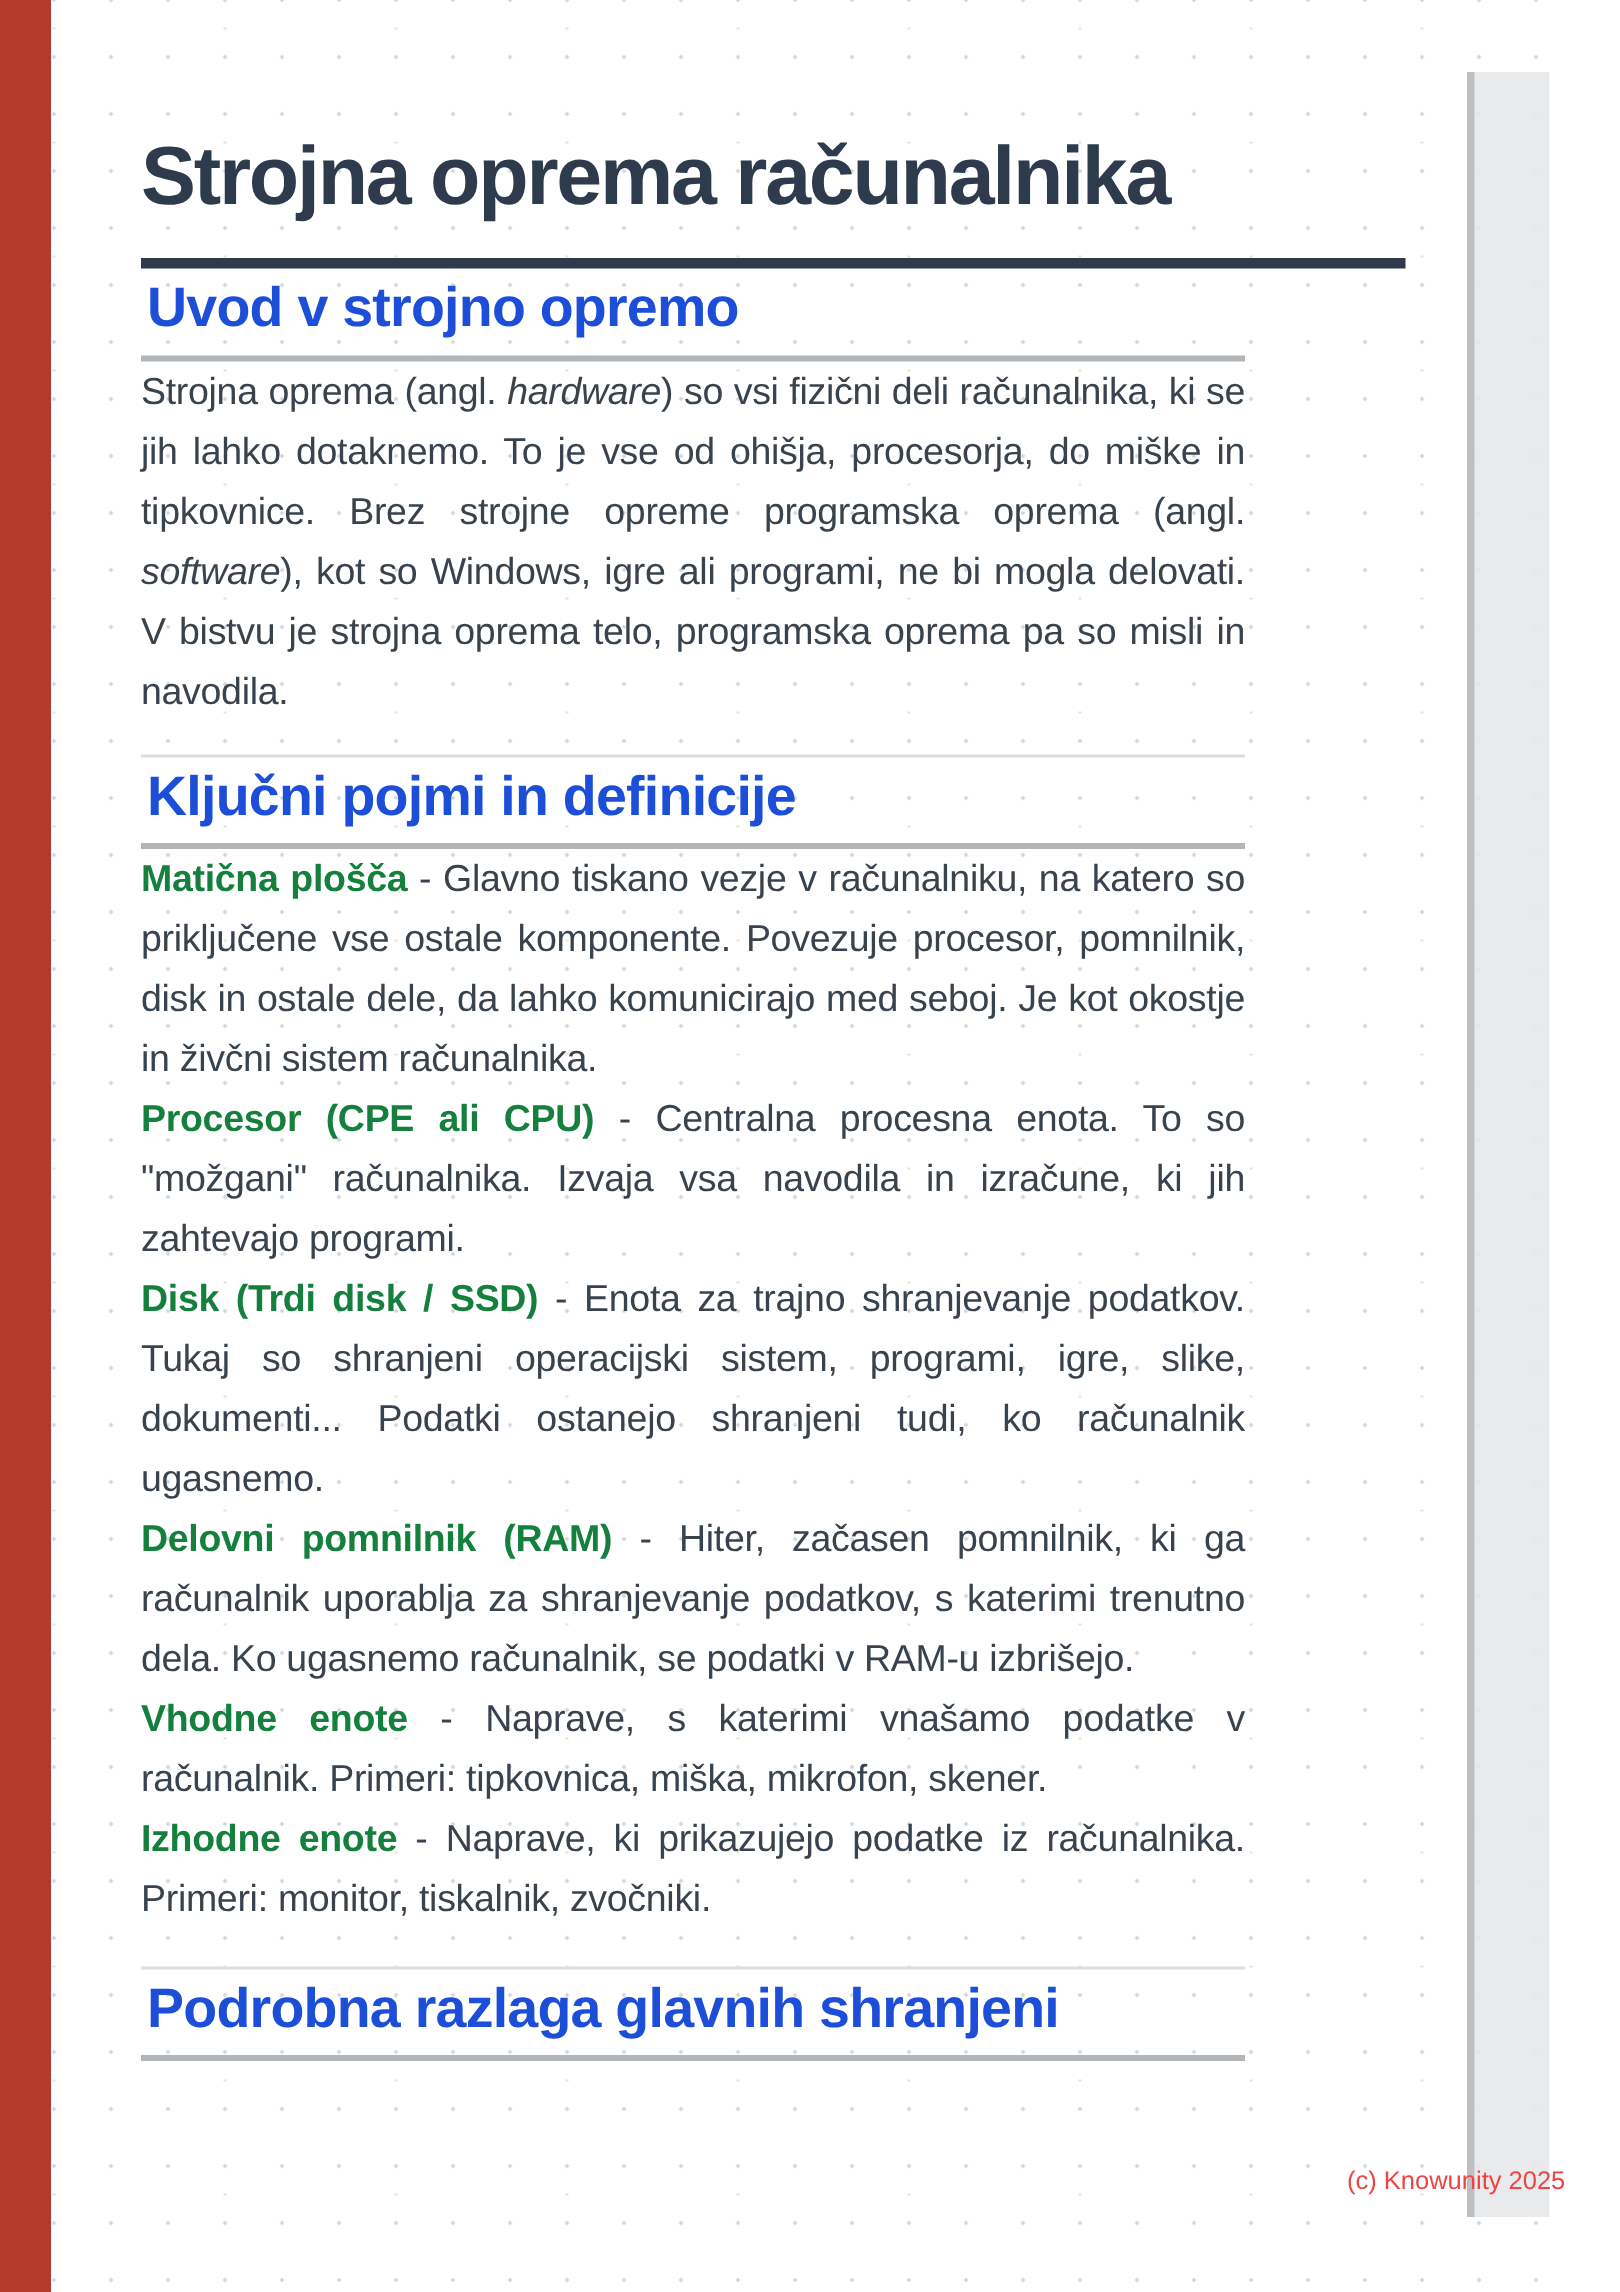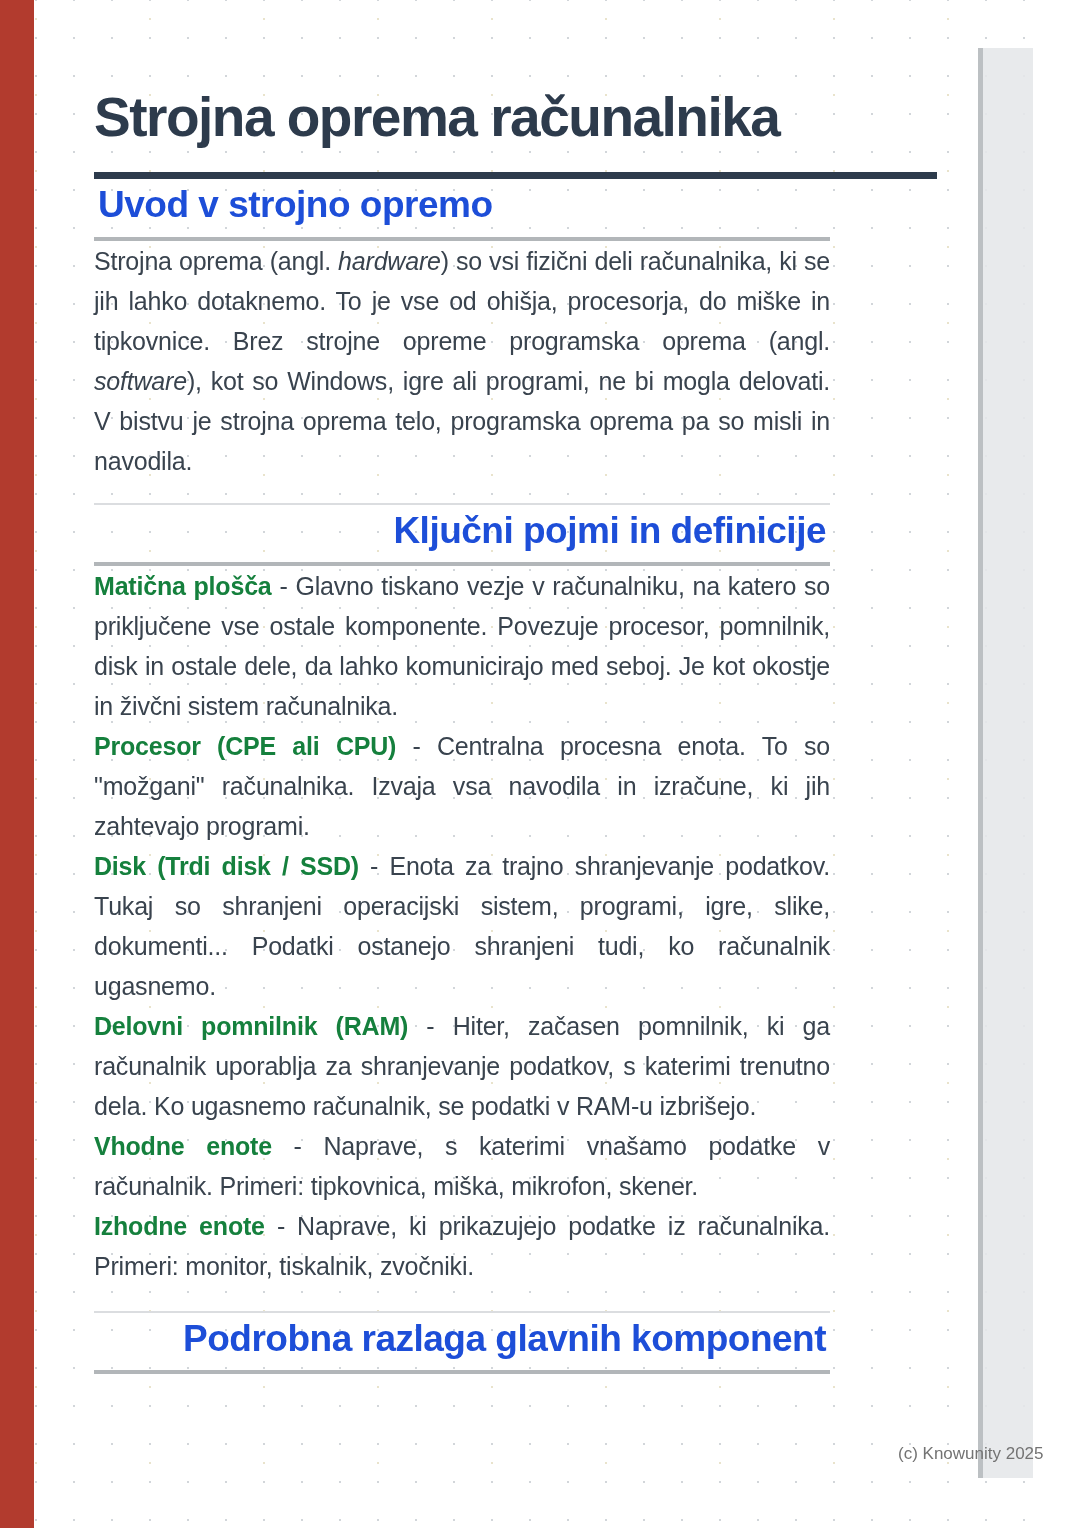--- a/index.html
+++ b/index.html
@@ -49,21 +49,21 @@
     background: #2d3b4c;
   }
   h2.section-heading {
     margin: 4px;
     font-size: 37px; line-height: 1.2;
     font-weight: bold;
     letter-spacing: -0.5px;
     color: #1d4ed8;
   }
   .mt-h2-first { margin-top: 47px; }
-  .mt-h2 { margin-top: 38px; text-align: right; }
+  .mt-h2 { margin-top: 38px; }
   .heading-underline {
     margin-top: 9px;
     width: 100%; height: 4px;
     background: #b2b6b9;
   }
   p.body-par {
     margin: 0;
     font-size: 25px; line-height: 1.6;
     letter-spacing: -0.2px;
     color: #39434e;
@@ -77,21 +77,21 @@
   .content-divider {
     height: 2px;
     background: #dbdde0;
     width: 100%;
   }
   .mt-div1 { margin-top: 22px; }
   .mt-div2 { margin-top: 25px; }
   .footer-credit {
     position: absolute; top: 1444px; left: 898px;
     font-size: 17px;
-    color: #737373;
+    color: #ef4444;
     z-index: 3;
     white-space: nowrap;
   }
 </style>
 </head>
 <body>
 
 <div class="accent-bar"></div>
 <div class="notebook-page"></div>
 <div class="side-strip"></div>
@@ -118,18 +118,18 @@
   <p class="body-par mt-def"><b>Disk (Trdi disk / SSD)</b><span> - Enota za trajno shranjevanje podatkov. Tukaj so shranjeni operacijski sistem, programi, igre, slike, dokumenti... Podatki ostanejo shranjeni tudi, ko računalnik ugasnemo.</span></p>
 
   <p class="body-par mt-def"><b>Delovni pomnilnik (RAM)</b><span> - Hiter, začasen pomnilnik, ki ga računalnik uporablja za shranjevanje podatkov, s katerimi trenutno dela. Ko ugasnemo računalnik, se podatki v RAM-u izbrišejo.</span></p>
 
   <p class="body-par mt-def"><b>Vhodne enote</b><span> - Naprave, s katerimi vnašamo podatke v računalnik. Primeri: tipkovnica, miška, mikrofon, skener.</span></p>
 
   <p class="body-par mt-def"><b>Izhodne enote</b><span> - Naprave, ki prikazujejo podatke iz računalnika. Primeri: monitor, tiskalnik, zvočniki.</span></p>
 
   <div class="content-divider mt-div2"></div>
 
-  <h2 class="section-heading mt-h2">Podrobna razlaga glavnih komponent</h2>
+  <h2 class="section-heading mt-h2">Podrobna razlaga glavnih shranjeni</h2>
   <div class="heading-underline"></div>
 
 </div>
 
 <div class="footer-credit">(c) Knowunity 2025</div>
 
 </body></html>

